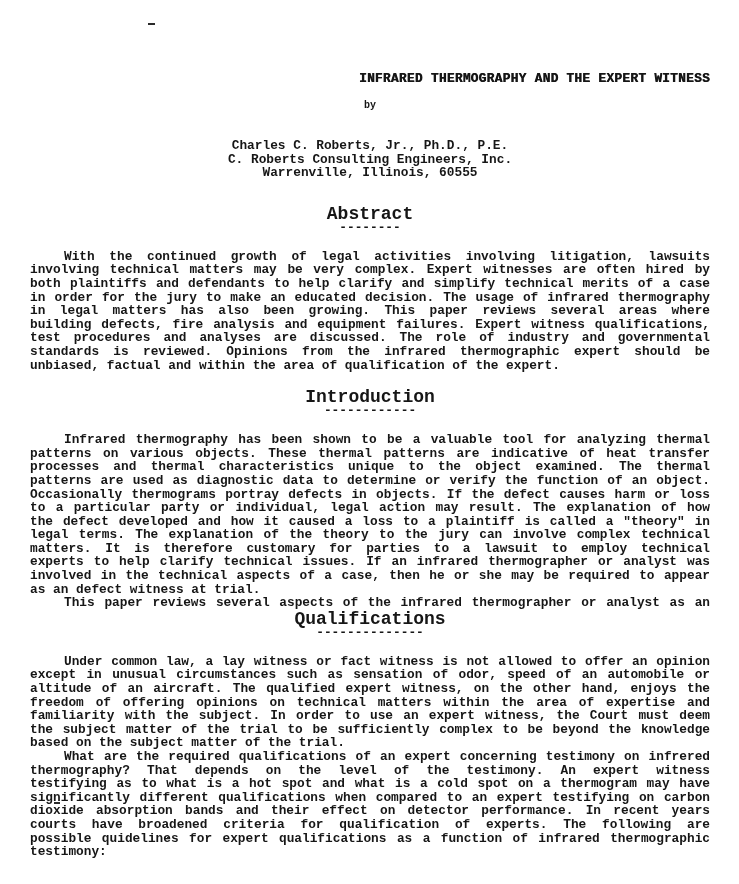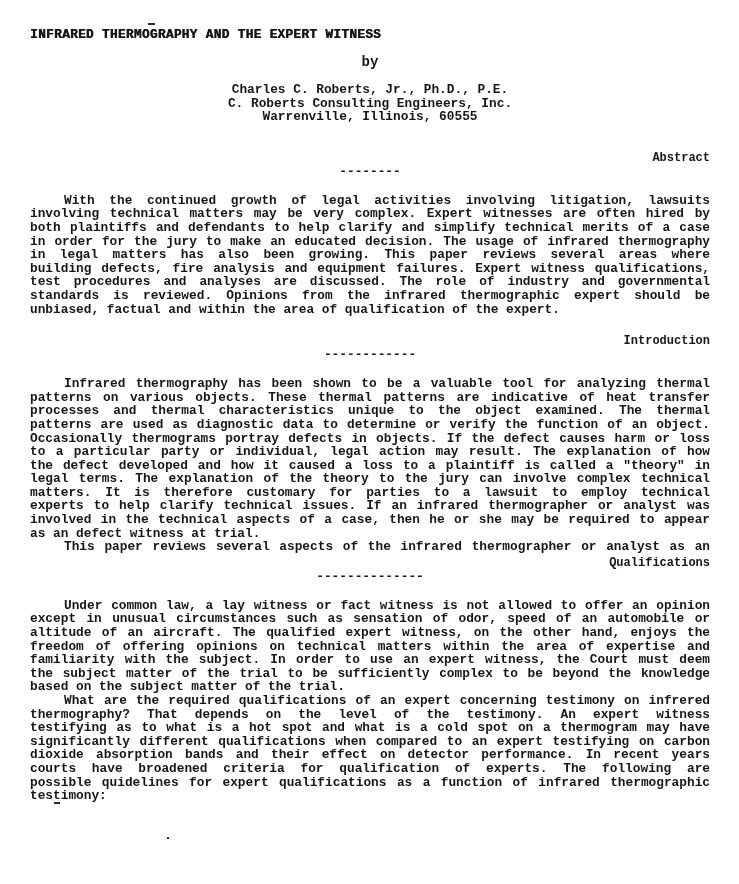--- a/index.html
+++ b/index.html
@@ -5,28 +5,28 @@
   * { margin:0; padding:0; box-sizing:border-box; }
   html, body { background:#ffffff; }
   body {
     width:739px; height:884px; overflow:hidden; position:relative;
     font-family:"Liberation Mono","DejaVu Sans Mono",monospace;
     color:#161616; font-weight:700;
   }
   .page { width:739px; height:884px; padding:28px 29px 0 30px; position:relative; background:#ffffff; }
 
   .doc-title {
-    font-size:12.8px; line-height:14px; text-align:left;
-    letter-spacing:0.3px; text-shadow:0.5px 0 0 currentColor;
+    font-size:12.8px; line-height:14px; text-align:right;
+    letter-spacing:0.3px; text-shadow:0.5px 0 0 currentColor;margin-top:44px;
   }
-  .byline { margin-top:13px; text-align:center; font-size:14px; line-height:14px; }
-  .author-block { margin-top:14px; text-align:center; font-size:12.8px; line-height:13.6px; }
+  .byline { margin-top:13px; text-align:center; font-size:10px; line-height:14px; }
+  .author-block { margin-top:26px; text-align:center; font-size:12.8px; line-height:13.6px; }
   .author-block .tline { white-space:nowrap; }
 
-  .section-heading { font-size:12px; line-height:14px; text-align:right; font-weight:700; }
+  .section-heading { font-size:18px; line-height:14px; text-align:center; font-weight:700; }
   .section-underline { font-size:12.8px; line-height:13px; text-align:center; letter-spacing:0; }
   .sec-abstract .section-heading { margin-top:27px; }
   .sec-introduction .section-heading { margin-top:18px; }
   .sec-qualifications .section-heading { margin-top:2px; }
 
   .section-paragraphs { margin-top:16px; }
   .para { font-size:12.8px; line-height:13.6px; }
   .line {
     text-align:justify; text-align-last:justify; text-justify:inter-word;
     white-space:normal;

